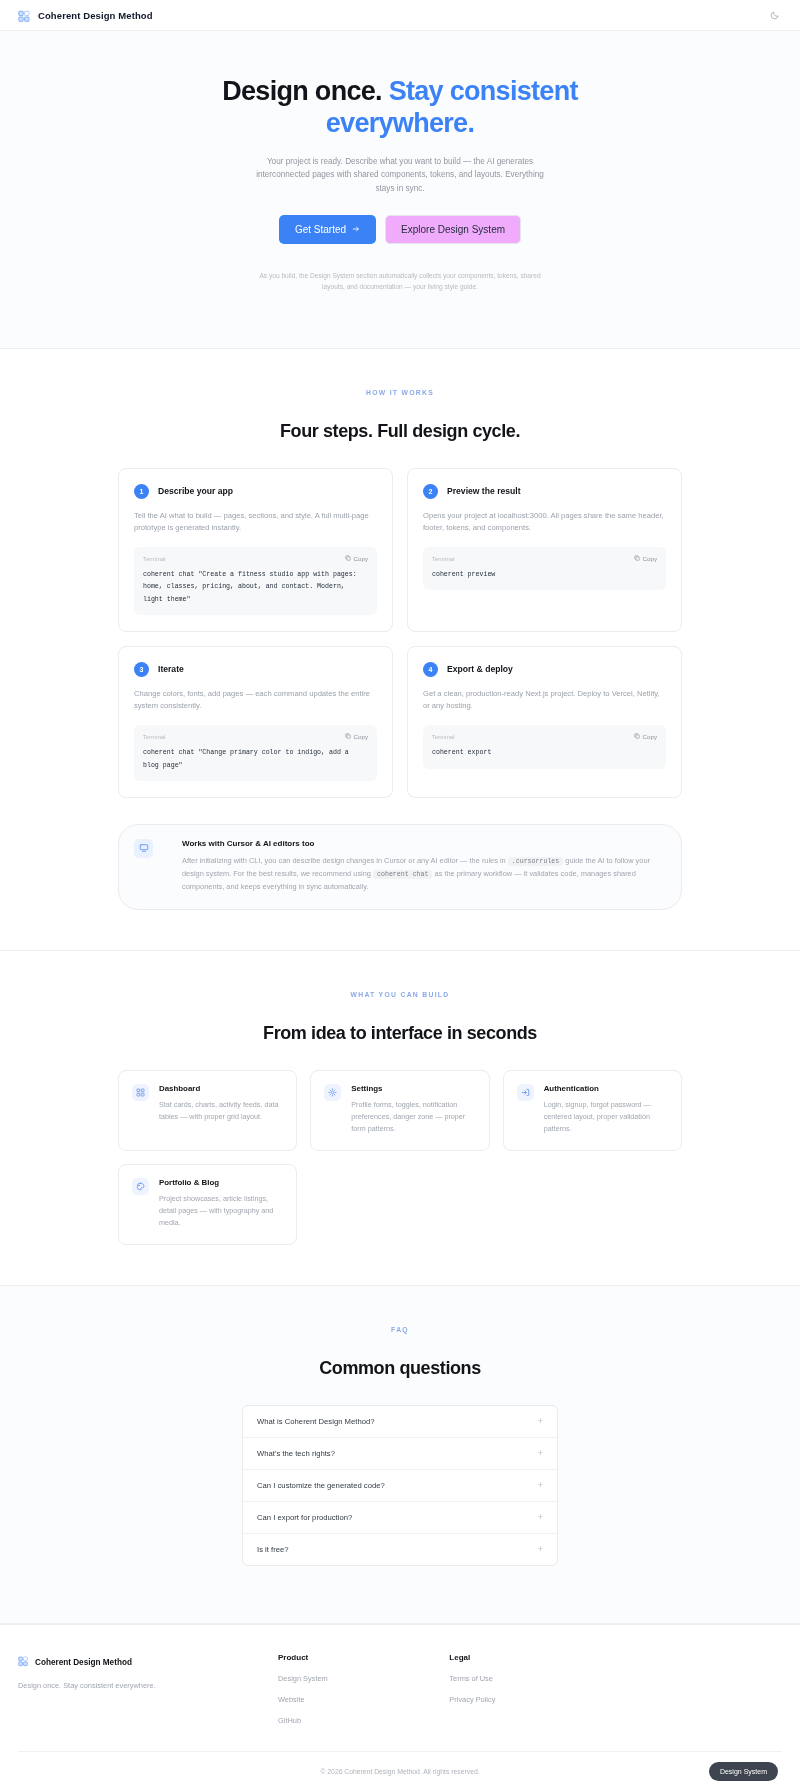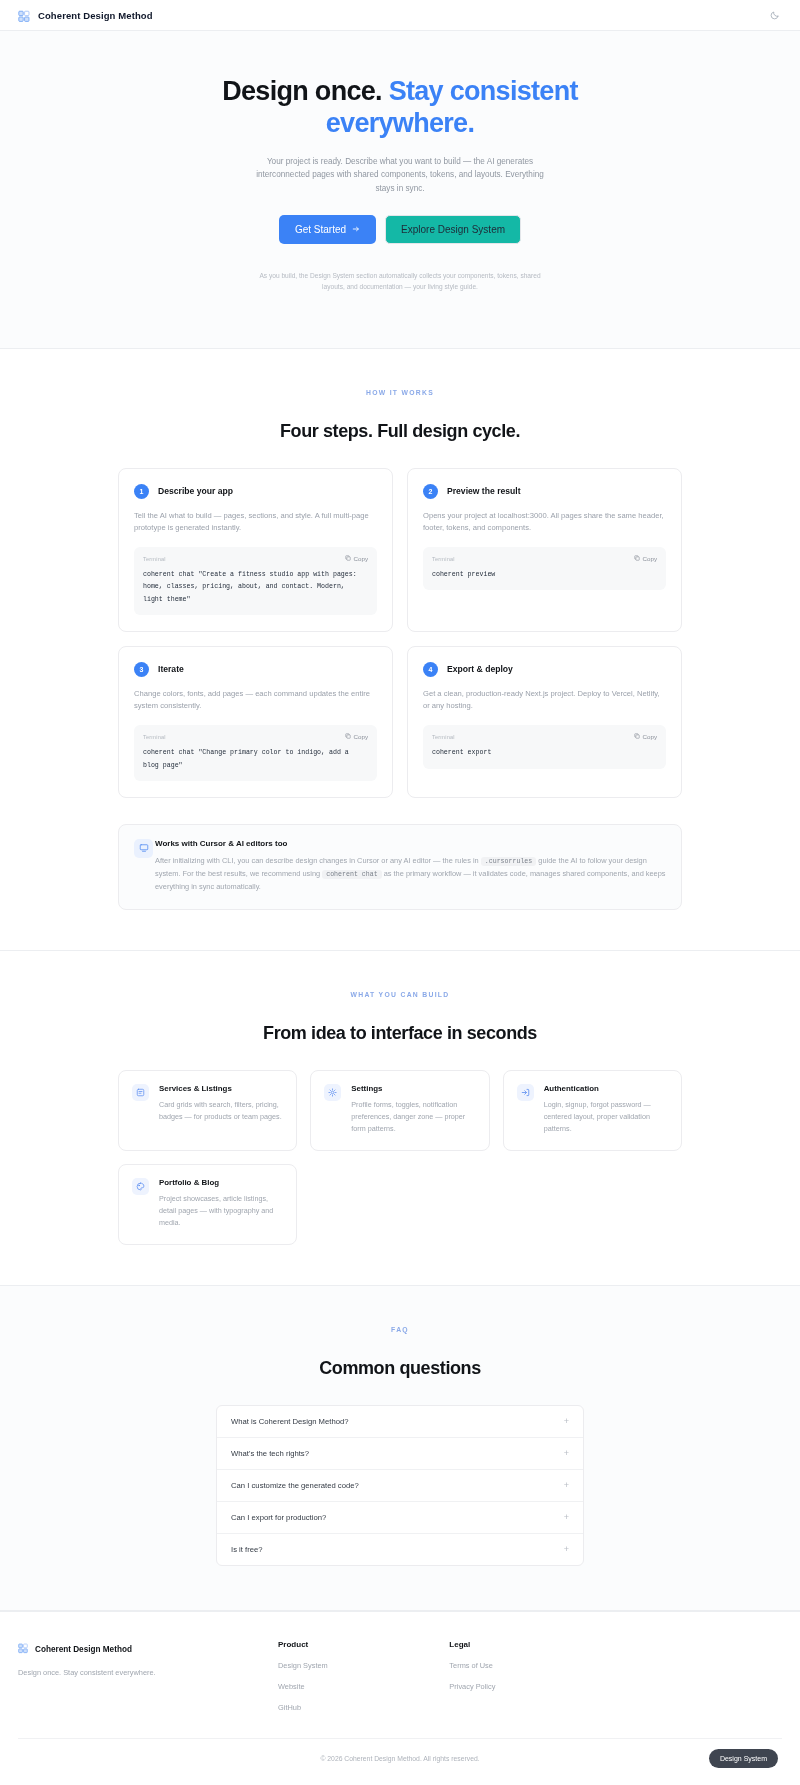--- a/index.html
+++ b/index.html
@@ -62,21 +62,21 @@
     border-radius: 5px;
     padding: 8px 15px;
     display: inline-flex;
     align-items: center;
     gap: 6px;
     cursor: pointer;
     border: 1px solid transparent;
     font-family: inherit;
   }
   .btn-primary { background: #3b82f6; color: #ffffff; font-weight: 500; }
-  .btn-secondary { background: #14b8a6; color: #1f2937; border-color: #e3e6ea; }
+  .btn-secondary { background: #f0abfc; color: #1f2937; border-color: #e3e6ea; }
   .hero-note {
     margin: 26px auto 0;
     max-width: 290px;
     font-size: 6.6px;
     line-height: 1.72;
     color: #b6bbc3;
   }
 
   
   .section { padding: 40px 0; }
@@ -149,24 +149,24 @@
     color: #1f2937;
     white-space: pre-wrap;
     word-break: break-word;
   }
 
   
   .callout {
     margin-top: 26px;
     background: #fbfcfd;
     border: 1px solid #ececef;
-    border-radius: 8px;
+    border-radius: 20px;
     padding: 14px 15px 16px;
     display: flex;
-    gap: 2px;
+    gap: 29px;
   }
   .callout-icon {
     width: 19px; height: 19px;
     border-radius: 5px;
     background: #eaf1fe;
     color: #4a86f0;
     display: flex; align-items: center; justify-content: center;
     flex: 0 0 auto;
   }
   .callout-title { font-size: 8px; font-weight: bold; color: #111418; }
@@ -211,22 +211,22 @@
   .feature-title { font-size: 7.9px; font-weight: bold; color: #111418; }
   .feature-desc {
     margin-top: 6px;
     font-size: 7.2px;
     line-height: 1.66;
     color: #a0a6af;
   }
 
   
   .faq-list {
-    width: 368px;
-    margin: 26px auto 4px;
+    width: 316px;
+    margin: 26px auto 17px;
     background: #ffffff;
     border: 1px solid #ececef;
     border-radius: 6px;
     overflow: hidden;
   }
   .faq-item {
     display: flex;
     align-items: center;
     justify-content: space-between;
     padding: 11px 14px;
@@ -448,34 +448,36 @@
   </div>
 </section>
 
 <section class="section" style="border-top:1px solid #eceef1;">
   <div class="container">
     <div class="eyebrow">WHAT YOU CAN BUILD</div>
     <h2 class="section-title">From idea to interface in seconds</h2>
 
     <div class="feature-grid">
 
-
-
       <div class="feature-card">
         <span class="feature-icon">
-          <svg width="9" height="9" viewBox="0 0 18 18" fill="none" stroke="currentColor" stroke-width="1.5" stroke-linecap="round" stroke-linejoin="round">
-            <rect x="2.5" y="2.5" width="13" height="13" rx="2.5"></rect>
-              <path d="M6 7h6M6 10.5h4"></path>
+          <svg width="9" height="9" viewBox="0 0 18 18" fill="none" stroke="currentColor" stroke-width="1.6">
+            <rect x="2" y="2" width="5.5" height="5.5" rx="1"></rect>
+              <rect x="10.5" y="2" width="5.5" height="5.5" rx="1"></rect>
+            <rect x="2" y="10.5" width="5.5" height="5.5" rx="1"></rect>
+              <rect x="10.5" y="10.5" width="5.5" height="5.5" rx="1"></rect>
           </svg>
         </span>
         <div>
-          <div class="feature-title">Services &amp; Listings</div>
-          <p class="feature-desc">Card grids with search, filters, pricing, badges — for products or team pages.</p>
-        </div>
-      </div>
+          <div class="feature-title">Dashboard</div>
+          <p class="feature-desc">Stat cards, charts, activity feeds, data tables — with proper grid layout.</p>
+        </div>
+      </div>
+
+
 
       <div class="feature-card">
         <span class="feature-icon">
           <svg width="9" height="9" viewBox="0 0 18 18" fill="none" stroke="currentColor" stroke-width="1.5">
             <circle cx="9" cy="9" r="2.6"></circle>
             <path d="M9 1.8v2M9 14.2v2M16.2 9h-2M3.8 9h-2M14.1 3.9l-1.4 1.4M5.3 12.7l-1.4 1.4M14.1 14.1l-1.4-1.4M5.3 5.3 3.9 3.9" stroke-linecap="round"></path>
           </svg>
         </span>
         <div>
           <div class="feature-title">Settings</div>

